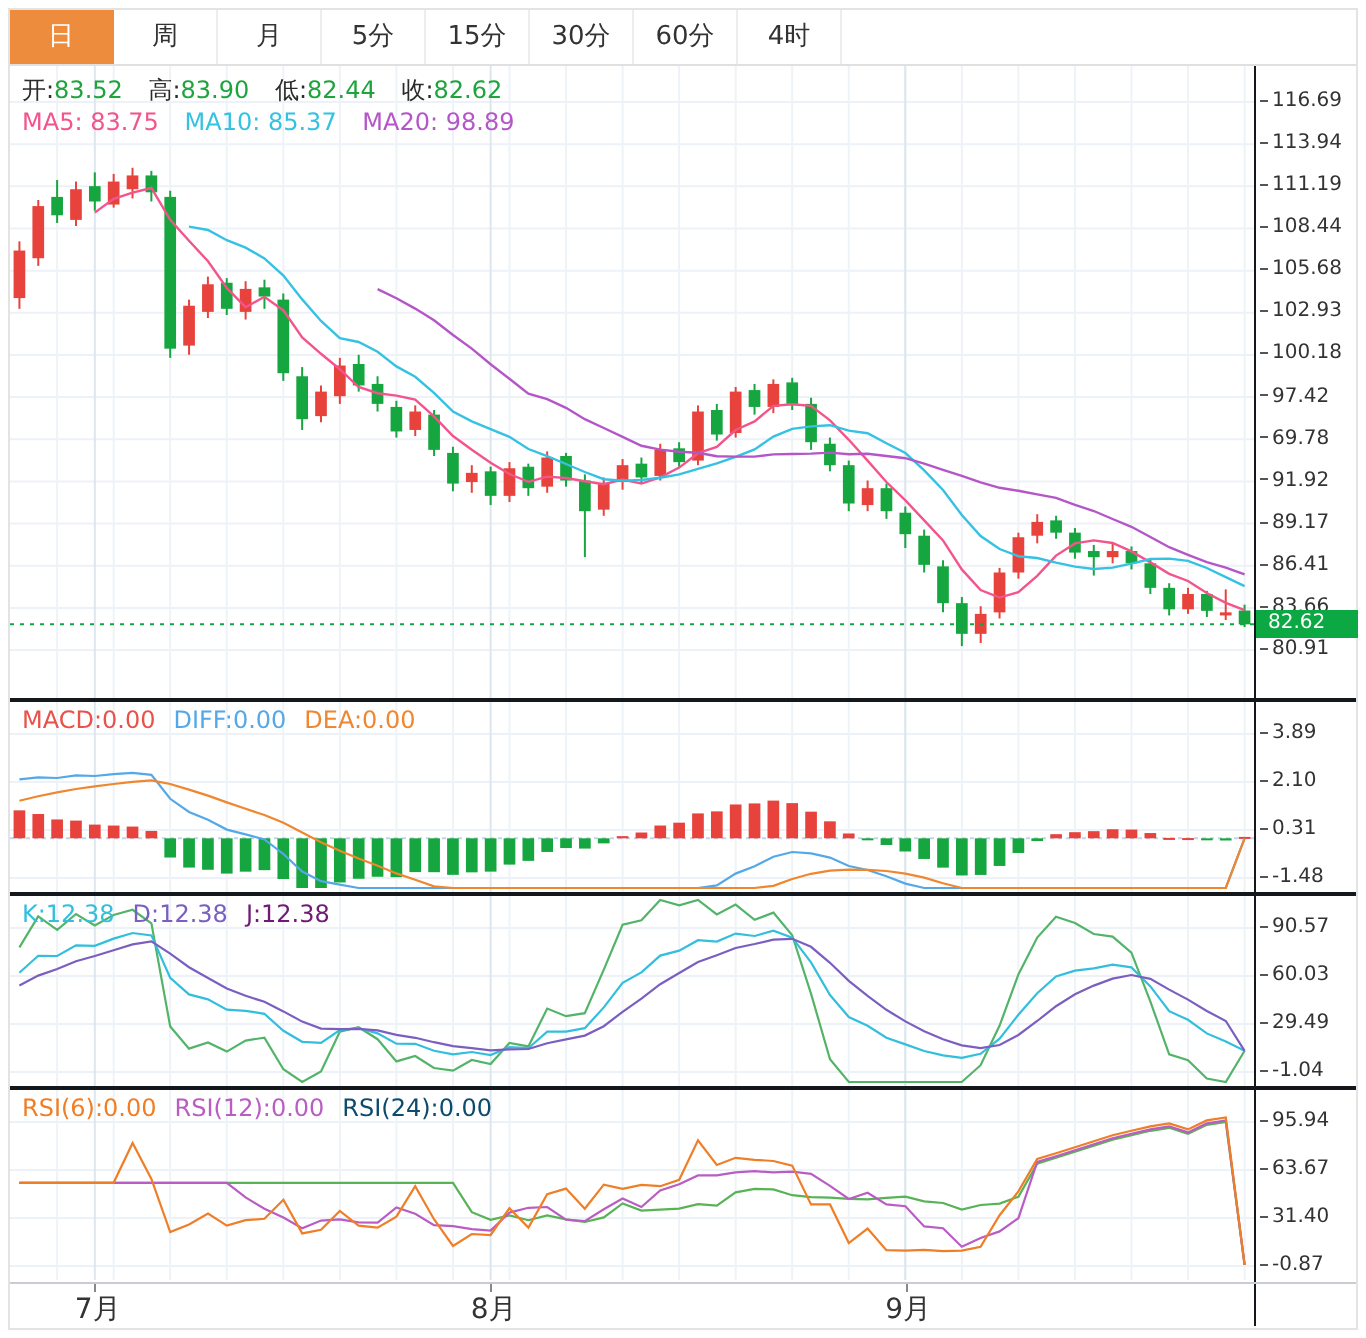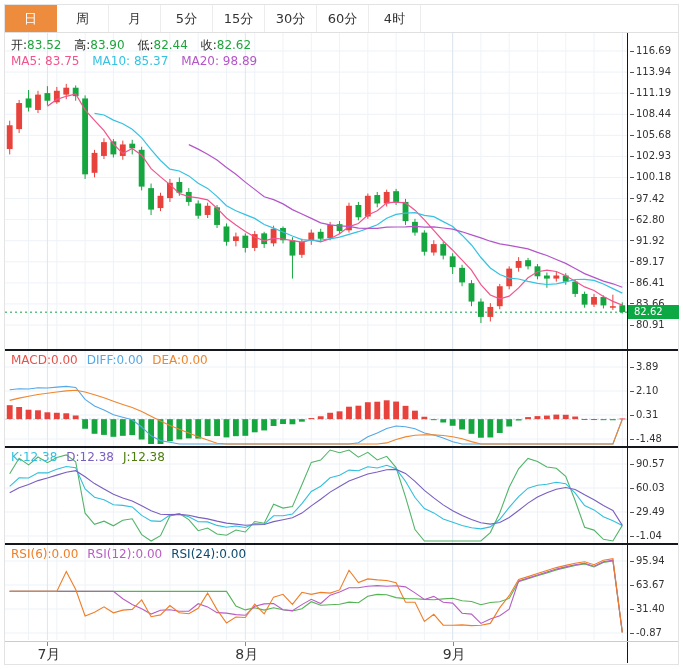--- a/index.html
+++ b/index.html
@@ -235,21 +235,21 @@
     </div>
     <div class="axiscol" id="main-axis">
         <div class="axlbl" style="top: 12px;">116.69</div>
         <div class="axlbl" style="top: 33.08px;">113.94</div>
         <div class="axlbl" style="top: 54.16px;">111.19</div>
         <div class="axlbl" style="top: 75.24px;">108.44</div>
         <div class="axlbl" style="top: 96.32px;">105.68</div>
         <div class="axlbl" style="top: 117.4px;">102.93</div>
         <div class="axlbl" style="top: 138.48px;">100.18</div>
         <div class="axlbl" style="top: 159.56px;">97.42</div>
-        <div class="axlbl" style="top: 180.64px;">62.80</div>
+        <div class="axlbl" style="top: 180.64px;">69.78</div>
         <div class="axlbl" style="top: 201.72px;">91.92</div>
         <div class="axlbl" style="top: 222.8px;">89.17</div>
         <div class="axlbl" style="top: 243.88px;">86.41</div>
         <div class="axlbl" style="top: 264.96px;">83.66</div>
         <div class="axlbl" style="top: 286.04px;">80.91</div>
         <div class="badge" style="top: 272.162px; background: rgb(12, 168, 67);">82.62</div>
       </div>
   </div>
 
   <div class="panel sub">
@@ -390,21 +390,21 @@
         <line x1="560.7424242424242" x2="560.7424242424242" y1="0" y2="95" stroke="#eef3f8"></line>
         <line x1="589.0151515151515" x2="589.0151515151515" y1="0" y2="95" stroke="#eef3f8"></line>
         <line x1="617.2878787878788" x2="617.2878787878788" y1="0" y2="95" stroke="#eef3f8"></line>
         <line x1="42.40909090909091" x2="42.40909090909091" y1="0" y2="95" stroke="#dce6ef"></line>
         <line x1="240.3181818181818" x2="240.3181818181818" y1="0" y2="95" stroke="#dce6ef"></line>
         <line x1="447.6515151515151" x2="447.6515151515151" y1="0" y2="95" stroke="#dce6ef"></line>
         <polyline points="4.7,25.7 14.1,10.2 23.6,16.9 33.0,9.0 42.4,14.7 51.8,9.5 61.3,6.9 70.7,13.7 80.1,65.2 89.5,76.3 99.0,73.2 108.4,77.8 117.8,72.3 127.2,70.8 136.7,86.6 146.1,93.0 155.5,87.7 164.9,67.9 174.3,65.6 183.8,71.6 193.2,82.7 202.6,80.0 212.0,86.0 221.5,87.3 230.9,82.0 240.3,84.0 249.7,73.5 259.2,75.2 268.6,56.3 278.0,60.1 287.4,58.6 296.9,36.8 306.3,14.4 315.7,12.1 325.1,2.0 334.6,4.7 344.0,2.0 353.4,9.2 362.8,4.3 372.3,11.9 381.7,8.3 391.1,19.6 400.5,48.8 410.0,81.6 419.4,93.0 428.8,93.0 438.2,93.0 447.7,93.0 457.1,93.0 466.5,93.0 475.9,93.0 485.3,84.6 494.8,64.8 504.2,39.2 513.6,20.8 523.0,10.4 532.5,13.5 541.9,19.0 551.3,20.3 560.7,28.3 570.2,52.8 579.6,79.2 589.0,82.1 598.4,91.3 607.9,93.0 617.3,77.4" fill="none" stroke="#53b469" stroke-width="1.1"></polyline>
         <polyline points="4.7,38.4 14.1,29.9 23.6,30.0 33.0,24.7 42.4,24.9 51.8,21.3 61.3,18.5 70.7,19.7 80.1,40.9 89.5,49.2 99.0,51.7 108.4,56.8 117.8,57.4 127.2,58.9 136.7,67.4 146.1,72.9 155.5,73.4 164.9,67.0 174.3,66.1 183.8,68.7 193.2,73.8 202.6,73.9 212.0,77.4 221.5,79.2 230.9,78.0 240.3,79.5 249.7,75.6 259.2,76.1 268.6,67.8 278.0,67.8 287.4,66.1 296.9,55.7 306.3,43.4 315.7,38.2 325.1,29.8 334.6,27.3 344.0,22.1 353.4,22.8 362.8,18.8 372.3,20.0 381.7,17.3 391.1,20.8 400.5,33.2 410.0,49.5 419.4,60.5 428.8,64.9 438.2,70.9 447.7,74.2 457.1,77.5 466.5,79.7 475.9,80.9 485.3,78.9 494.8,71.3 504.2,59.4 513.6,48.6 523.0,40.2 532.5,37.3 541.9,36.2 551.3,34.3 560.7,35.7 570.2,45.2 579.6,57.6 589.0,61.9 598.4,68.7 607.9,72.7 617.3,77.4" fill="none" stroke="#32bfdd" stroke-width="1.1"></polyline>
         <polyline points="4.7,44.7 14.1,39.8 23.6,36.5 33.0,32.6 42.4,30.0 51.8,27.1 61.3,24.2 70.7,22.7 80.1,28.8 89.5,35.6 99.0,41.0 108.4,46.2 117.8,49.9 127.2,52.9 136.7,57.7 146.1,62.8 155.5,66.3 164.9,66.6 174.3,66.4 183.8,67.2 193.2,69.4 202.6,70.9 212.0,73.1 221.5,75.1 230.9,76.1 240.3,77.2 249.7,76.7 259.2,76.5 268.6,73.6 278.0,71.7 287.4,69.8 296.9,65.1 306.3,57.9 315.7,51.3 325.1,44.1 334.6,38.5 344.0,33.0 353.4,29.6 362.8,26.0 372.3,24.0 381.7,21.8 391.1,21.4 400.5,25.4 410.0,33.4 419.4,42.4 428.8,49.9 438.2,56.9 447.7,62.7 457.1,67.6 466.5,71.6 475.9,74.7 485.3,76.1 494.8,74.5 504.2,69.5 513.6,62.5 523.0,55.1 532.5,49.1 541.9,44.8 551.3,41.3 560.7,39.5 570.2,41.4 579.6,46.8 589.0,51.8 598.4,57.5 607.9,62.5 617.3,77.4" fill="none" stroke="#7a5fc0" stroke-width="1.1"></polyline>
       </svg>
-    <div class="legend" style="top:2px" id="kdj-legend"><span class="pair" style="color: rgb(50, 191, 221);"><span>K:</span><span>12.38</span></span><span class="pair" style="color: rgb(122, 95, 192);"><span>D:</span><span>12.38</span></span><span class="pair" style="color: #4d7c0f;"><span>J:</span><span>12.38</span></span></div>
+    <div class="legend" style="top:2px" id="kdj-legend"><span class="pair" style="color: rgb(50, 191, 221);"><span>K:</span><span>12.38</span></span><span class="pair" style="color: rgb(122, 95, 192);"><span>D:</span><span>12.38</span></span><span class="pair" style="color: #701a75;"><span>J:</span><span>12.38</span></span></div>
     <div class="axiscol" id="kdj-axis">
         <div class="axlbl" style="top: 10px;">90.57</div>
         <div class="axlbl" style="top: 34px;">60.03</div>
         <div class="axlbl" style="top: 58px;">29.49</div>
         <div class="axlbl" style="top: 82px;">-1.04</div>
       </div>
   </div>
 
   <div class="panel rsi">
     <svg class="plot" id="rsi-svg" width="622" height="95">

